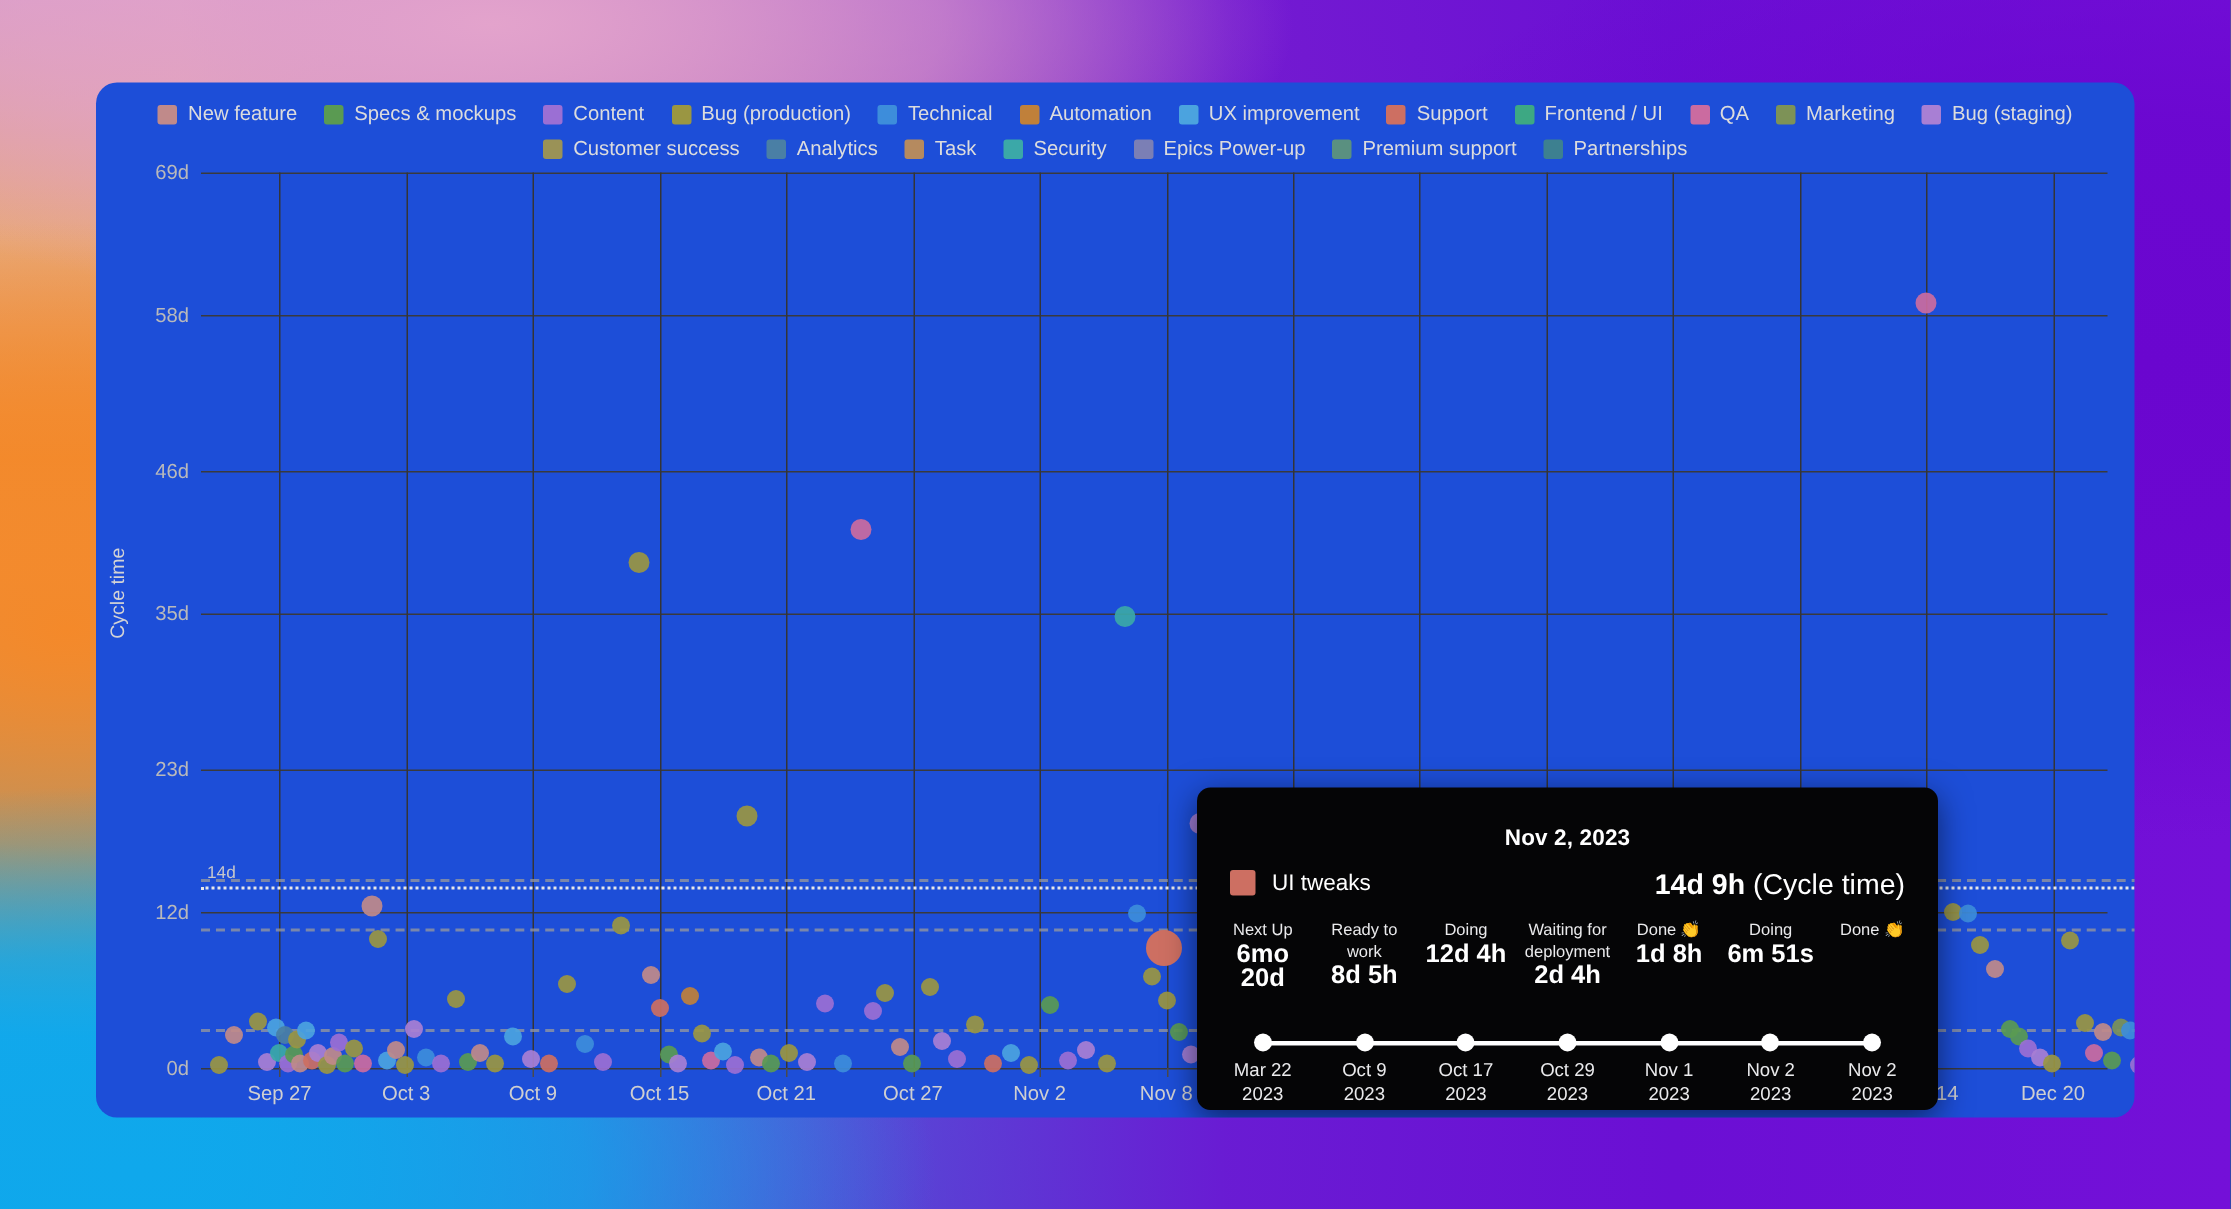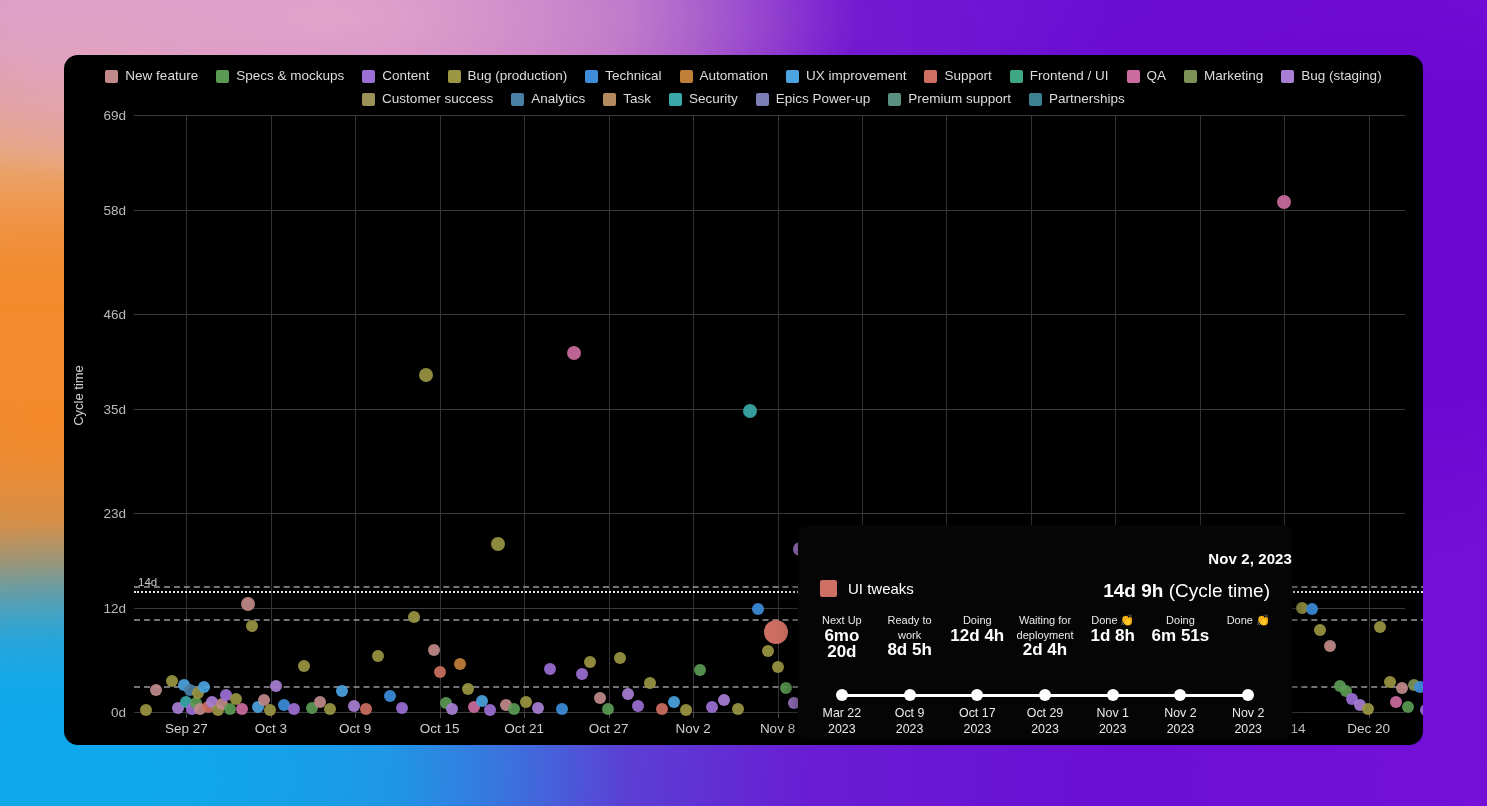--- a/index.html
+++ b/index.html
@@ -16,21 +16,21 @@
   .g1 { background: linear-gradient(180deg, #d79cc4 0%, #e8a878 20%, #ef8b32 38%, #e89a53 48%, #39a9e0 66%, #16a9e8 88%, #12a4e6 100%); }
   .g2 { background: linear-gradient(90deg, rgba(0,0,0,0) 0%, rgba(0,0,0,0) 8%, rgba(125,40,200,0.55) 30%, rgba(110,20,210,0.95) 55%, #6b0fd4 75%, #7410d8 100%); }
   .g3 { background: radial-gradient(ellipse 55% 55% at 96% 30%, #6a06cf 0%, rgba(106,6,207,0.85) 35%, rgba(106,6,207,0) 72%); }
   .g4 { background: radial-gradient(ellipse 40% 45% at 3% 52%, #f4892a 0%, rgba(244,137,42,0.75) 40%, rgba(244,137,42,0) 75%); }
   .g5 { background: radial-gradient(ellipse 45% 40% at 6% 97%, #0fa8ec 0%, rgba(15,168,236,0.7) 45%, rgba(15,168,236,0) 80%); }
   .g6 { background: radial-gradient(ellipse 45% 30% at 22% 2%, #e3a3cc 0%, rgba(227,163,204,0.6) 45%, rgba(227,163,204,0) 80%); }
 
   
   #card {
     position:absolute; left:64px; top:55px; width:1359px; height:690px;
-    background:#000000; border-radius:14px; z-index:2; overflow:hidden;
+    background:#1d4ed8; border-radius:14px; z-index:2; overflow:hidden;
   }
 
   
   #legend { position:absolute; left:0; top:13px; width:100%; }
   .legend-row { display:flex; justify-content:center; align-items:center; gap:0px; line-height:16px; }
   .legend-row.r2 { margin-top:7px; }
   .legend-item { display:flex; align-items:center; margin:0 9px; white-space:nowrap; }
   .legend-swatch { width:13px; height:13px; border-radius:2px; margin-right:7px; flex:0 0 auto; }
   .legend-label { color:#dcdcdd; font-size:13.5px; }
 
@@ -54,21 +54,21 @@
   .sla-label { position:absolute; color:#c8c8ca; font-size:11.5px; white-space:nowrap; }
 
   .dot { position:absolute; border-radius:50%; transform:translate(-50%,-50%); }
 
   
   #tooltip {
     position:absolute; left:734px; top:470px; width:494px; height:215px;
     background:#050506; border-radius:9px; z-index:20; color:#fff;
     box-shadow:0 6px 22px rgba(0,0,0,0.55);
   }
-  #tt-date { text-align:right; font-size:15px; font-weight:bold; margin-top:25px; letter-spacing:.1px; }
+  #tt-date { text-align:center; font-size:15px; font-weight:bold; margin-top:25px; letter-spacing:.1px; }
   #tt-mid { display:flex; align-items:flex-start; justify-content:space-between; padding:0 22px; margin-top:13px; }
   #tt-left { display:flex; align-items:center; }
   #tt-swatch { width:17px; height:17px; border-radius:2px; margin-right:11px; }
   #tt-title { font-size:15px; }
   #tt-right { font-size:19px; }
   #tt-right b { font-weight:bold; }
   #tt-right span.unit { font-weight:normal; }
   #tt-steps { position:absolute; left:10px; right:10px; top:88px; display:flex; }
   .step { flex:1 1 0; text-align:center; position:relative; }
   .step-name { font-size:11px; color:#eaeaec; line-height:14.5px; }

